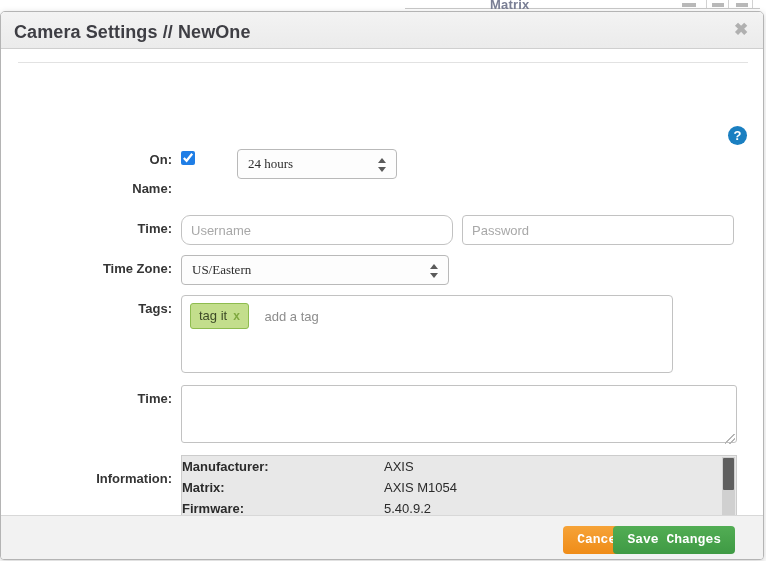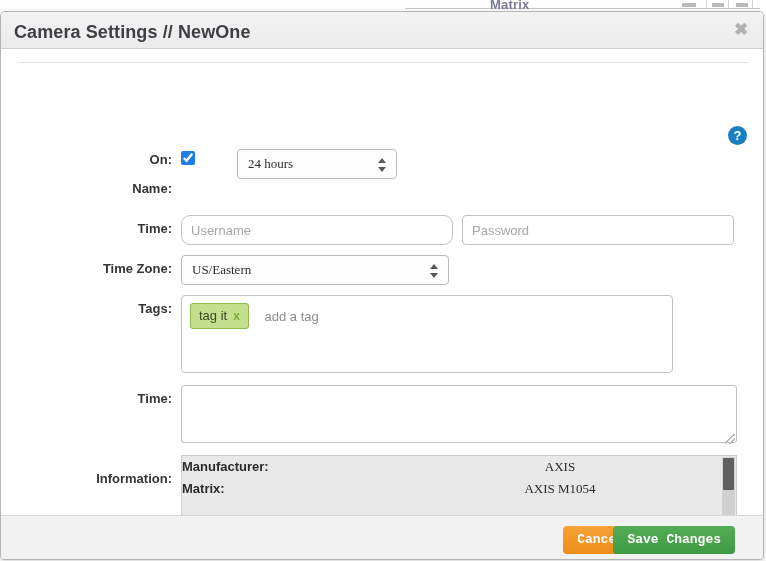--- a/index.html
+++ b/index.html
@@ -304,21 +304,21 @@
     padding: 3px 0;
     vertical-align: top;
   }
   .info-table td.k {
     width: 194px;
     text-align: left;
     padding-right: 8px;
     font-weight: bold;
     white-space: nowrap;
   }
-  .info-table td.v { text-align: center; white-space: nowrap; font-family: Liberation Serif, serif; }
+  .info-table td.v { text-align: left; white-space: nowrap; }
 
   .info-scroll {
     position: absolute;
     right: 1px; top: 1px;
     width: 13px;
     height: 84px;
     background: #d0d0d0;
   }
   .info-scroll .thumb {
     position: absolute;
@@ -441,20 +441,24 @@
         <table class="info-table">
           <tbody>
               <tr>
             <td class="k">Manufacturer:</td>
             <td class="v">AXIS</td>
           </tr>
           <tr>
             <td class="k">Matrix:</td>
             <td class="v">AXIS M1054</td>
           </tr>
+          <tr>
+            <td class="k">Firmware:</td>
+            <td class="v">5.40.9.2</td>
+          </tr>
         </tbody>
           </table>
         <div class="info-scroll">
           <div class="thumb"></div>
         </div>
       </div>
     </div>
 
   </div>
 

